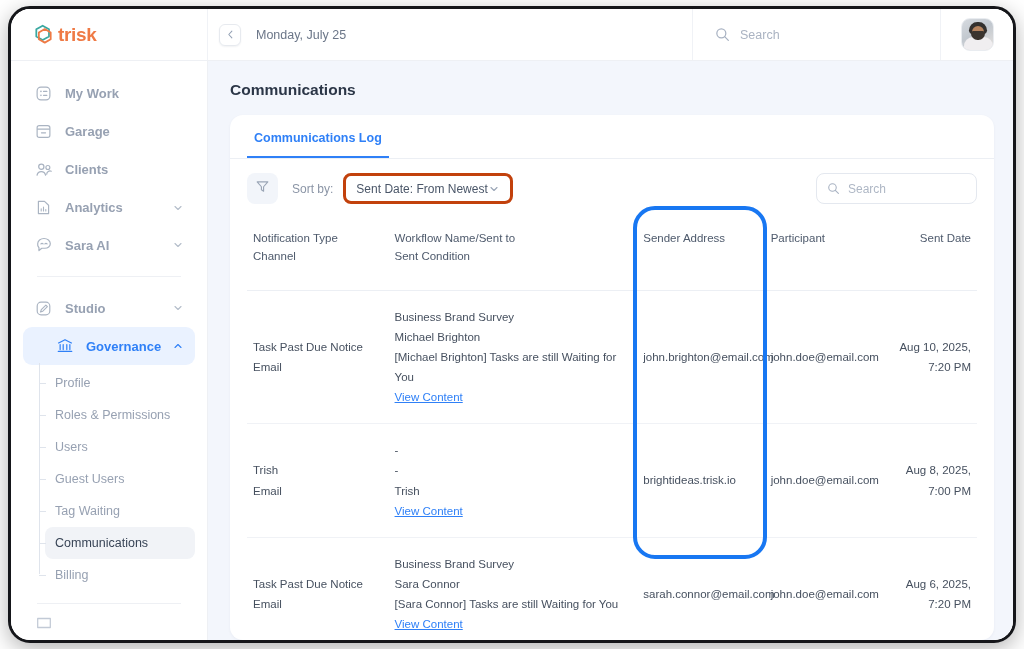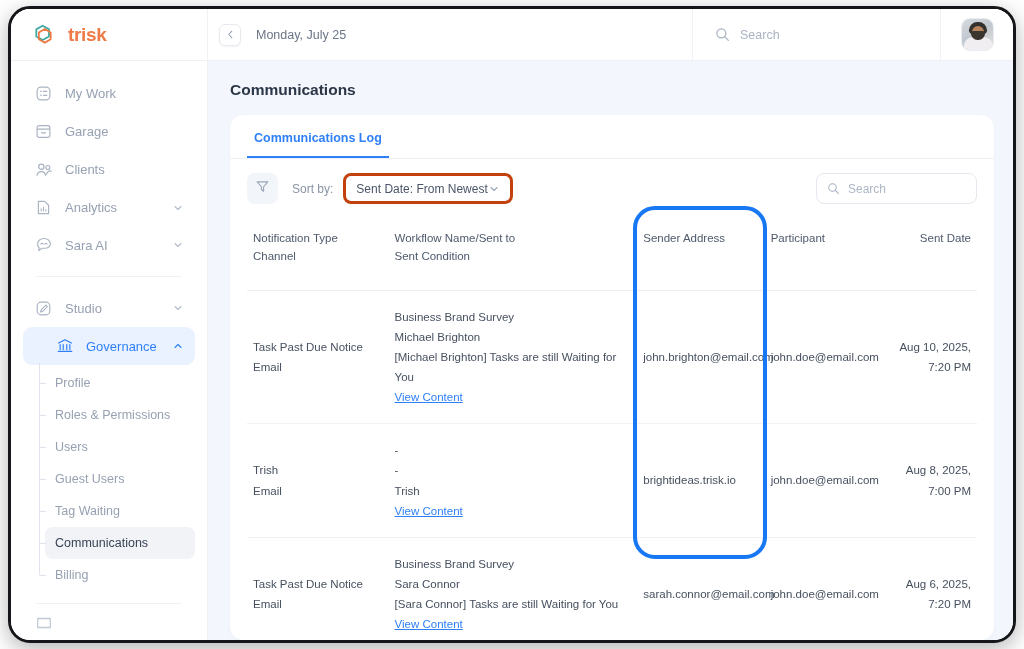--- a/index.html
+++ b/index.html
@@ -37,21 +37,20 @@
     display: flex;
     align-items: stretch;
     background: #ffffff;
     border-bottom: 1px solid #eef0f4;
   }
   .logo-zone {
     width: 197px; flex: 0 0 197px;
     display: flex; align-items: center;
     padding-left: 22px;
     border-right: 1px solid #f0f2f6;
-    gap: 10px;
   }
   .logo-mark { width: 21px; height: 22px; flex: 0 0 21px; margin-right: 4px; }
   .logo-text {
     font-size: 19px; font-weight: bold; color: #ef7a45;
     letter-spacing: -.3px;
   }
 
   .date-zone {
     flex: 1 1 auto;
     display: flex; align-items: center;
@@ -127,20 +126,21 @@
   }
   .nav-item {
     height: 38px;
     margin: 0 12px;
     padding: 0 11px;
     display: flex; align-items: center;
     border-radius: 9px;
     cursor: pointer;
     color: #97a1b2;
     font-size: 13px;
+    font-weight: bold;
   }
   .nav-item .n-ic { width: 19px; height:19px; flex:0 0 19px; margin-right: 12px; display:flex; align-items:center; justify-content:center; }
   .nav-item .n-lb { flex: 1 1 auto; }
   .nav-item .n-ch { color: #b4bdca; display: flex; }
   .nav-item.active { background: #eaf2ff; color: #2f80f7; padding-left: 32px; }
   .nav-item.active .n-ch { color: #2f80f7; }
 
   .nav-sep {
     height: 1px; background: #eef0f4;
     margin: 12px 26px 12px 26px;

